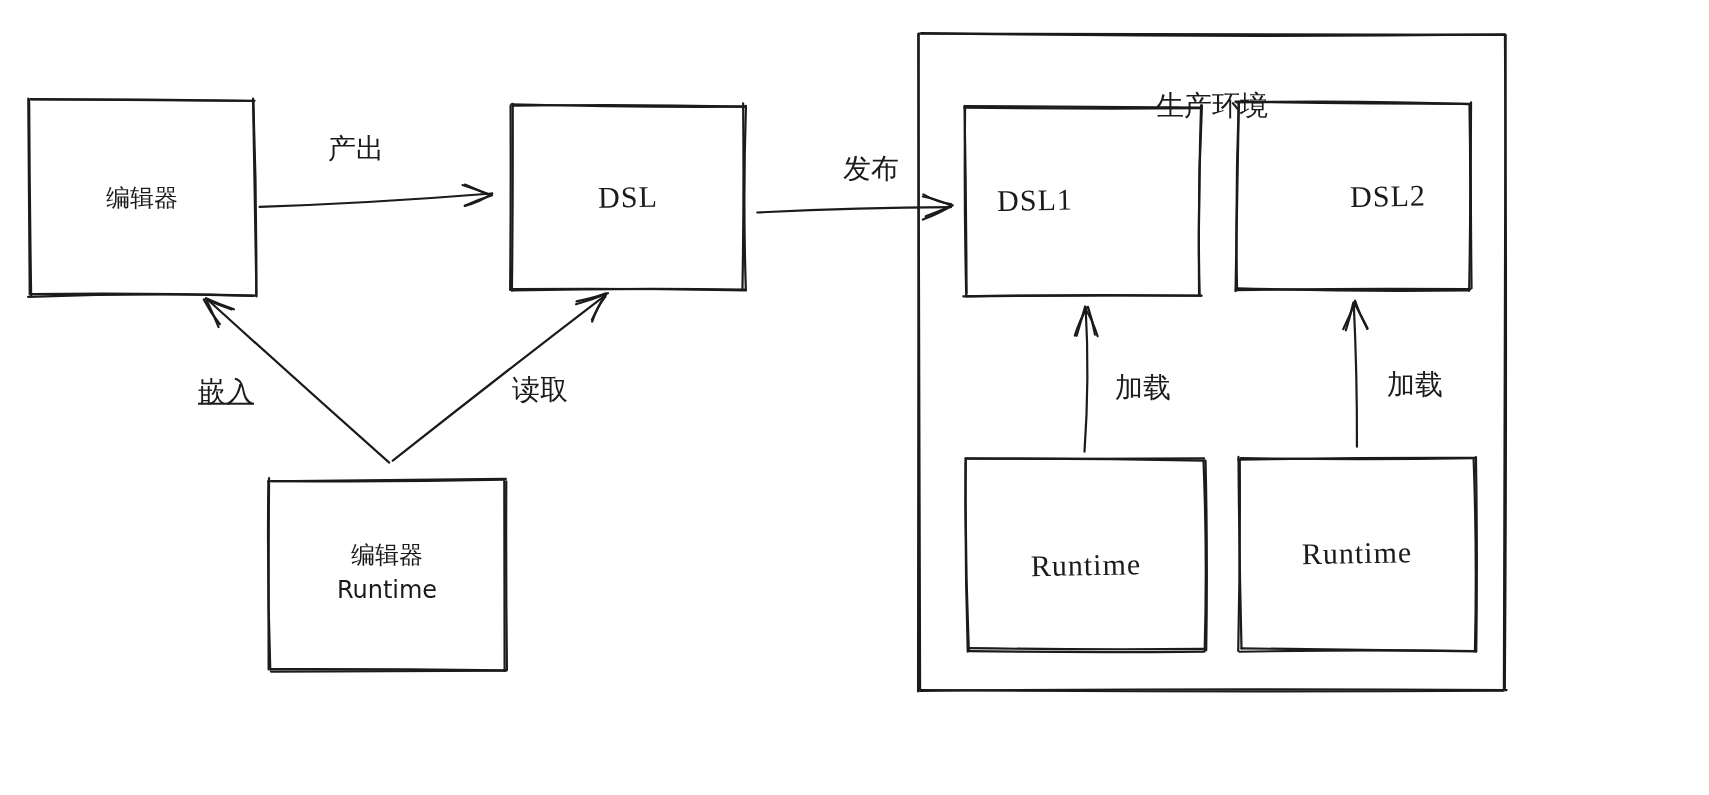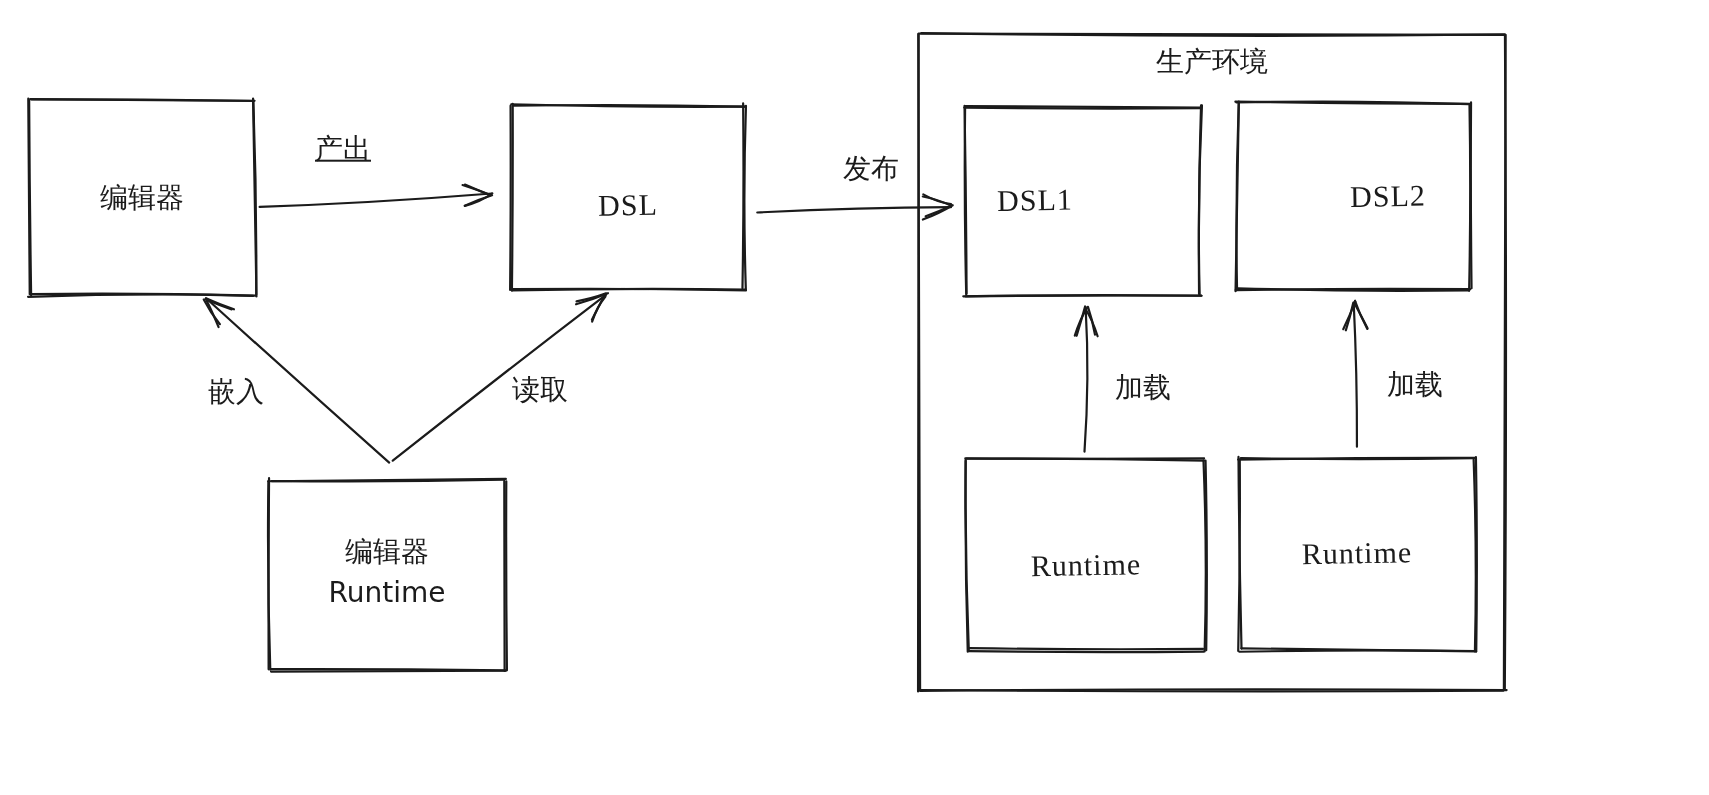--- a/index.html
+++ b/index.html
@@ -18,37 +18,38 @@
   .canvas svg{
     position:absolute;
     left:0;
     top:0;
     pointer-events:none;
   }
   .label{
     position:absolute;
     transform:translate(-50%,-50%);
     color:#1b1b1b;
-    font-size:28px;
+    font-size:24px;
     line-height:1.45;
     text-align:center;
     white-space:pre-line;
     user-select:none;
   }
   .hand{
     font-family:cursive;
     font-size:30px;
     letter-spacing:1px;
     transform:translate(-50%,-50%) rotate(-1deg);
   }
   .edge-label{
     font-size:28px;
   }
   .container-title{
     font-size:28px;
+    margin-top:44px;
   }
 </style>
 </head>
 <body>
 
 <div class="canvas">
 
   <svg id="strokes" width="1709" height="795" viewBox="0 0 1709 795">
       <path d="M31.33263635635376 99.27764940261841 Q143.41508024185896 99.2896831035614 254.5545792579651 100.72528505325317" fill="none" stroke="#1b1b1b" stroke-width="2.2" stroke-linecap="round"></path>
       <path d="M253.31618356704712 100.45499861240387 Q256.8533055782318 198.72237849235535 256.24153900146484 294.37855529785156" fill="none" stroke="#1b1b1b" stroke-width="2.2" stroke-linecap="round"></path>
@@ -141,40 +142,40 @@
       <path d="M1085.5027885437012 308.9856147766113 Q1092.7531431196842 320.52638380303983 1097.6231094357795 336.2620705083013" fill="none" stroke="#1b1b1b" stroke-width="2.2" stroke-linecap="round"></path>
       <path d="M1356.9385948181152 446.66818618774414 Q1357.1963481903076 373.83267402648926 1353.6741143465042 302.2406327724457" fill="none" stroke="#1b1b1b" stroke-width="2.2" stroke-linecap="round"></path>
       <path d="M1355.305449604988 301.68361711502075 Q1350.16206611315 314.65502343347856 1343.2318051083805 329.15848894459384" fill="none" stroke="#1b1b1b" stroke-width="2.2" stroke-linecap="round"></path>
       <path d="M1354.37708902359 303.2538495063782 Q1361.1314016730566 315.54551222050867 1367.542232543425 328.2222574179308" fill="none" stroke="#1b1b1b" stroke-width="2.2" stroke-linecap="round"></path>
       <path d="M1353.1557712554932 303.16951954364777 Q1350.083994250691 317.22577200105974 1345.8042395337345 330.29944677693027" fill="none" stroke="#1b1b1b" stroke-width="2.2" stroke-linecap="round"></path>
       <path d="M1355.0207798331976 300.7221245765686 Q1359.545451536872 314.45587812984667 1367.350816875891 328.96677522112293" fill="none" stroke="#1b1b1b" stroke-width="2.2" stroke-linecap="round"></path>
     </svg>
 
   <div class="label" style="left:142px; top:198px;">编辑器</div>
 
-  <div class="label hand" style="left:628px; top:197px;margin-top:8px;">DSL</div>
+  <div class="label hand" style="left:628px; top:197px;">DSL</div>
 
   <div class="label container-title" style="left:1212px; top:62px;">生产环境</div>
 
   <div class="label hand" style="left:1035px; top:200px;">DSL1</div>
 
   <div class="label hand" style="left:1388px; top:196px;">DSL2</div>
 
   <div class="label hand" style="left:1086px; top:565px;">Runtime</div>
 
   <div class="label hand" style="left:1357px; top:553px;">Runtime</div>
 
   <div class="label" style="left:387px; top:573px;">编辑器
 Runtime</div>
 
-  <div class="label edge-label" style="left:343px; top:149px;text-decoration:underline;">产出</div>
+  <div class="label edge-label" style="left:356px; top:149px;">产出</div>
 
   <div class="label edge-label" style="left:871px; top:169px;font-family:Liberation Serif, serif;">发布</div>
 
-  <div class="label edge-label" style="left:236px; top:392px;">嵌入</div>
+  <div class="label edge-label" style="left:226px; top:392px;text-decoration:underline;">嵌入</div>
 
   <div class="label edge-label" style="left:540px; top:390px;">读取</div>
 
   <div class="label edge-label" style="left:1143px; top:388px;">加载</div>
 
   <div class="label edge-label" style="left:1415px; top:385px;">加载</div>
 
 </div>
 
 </body></html>

